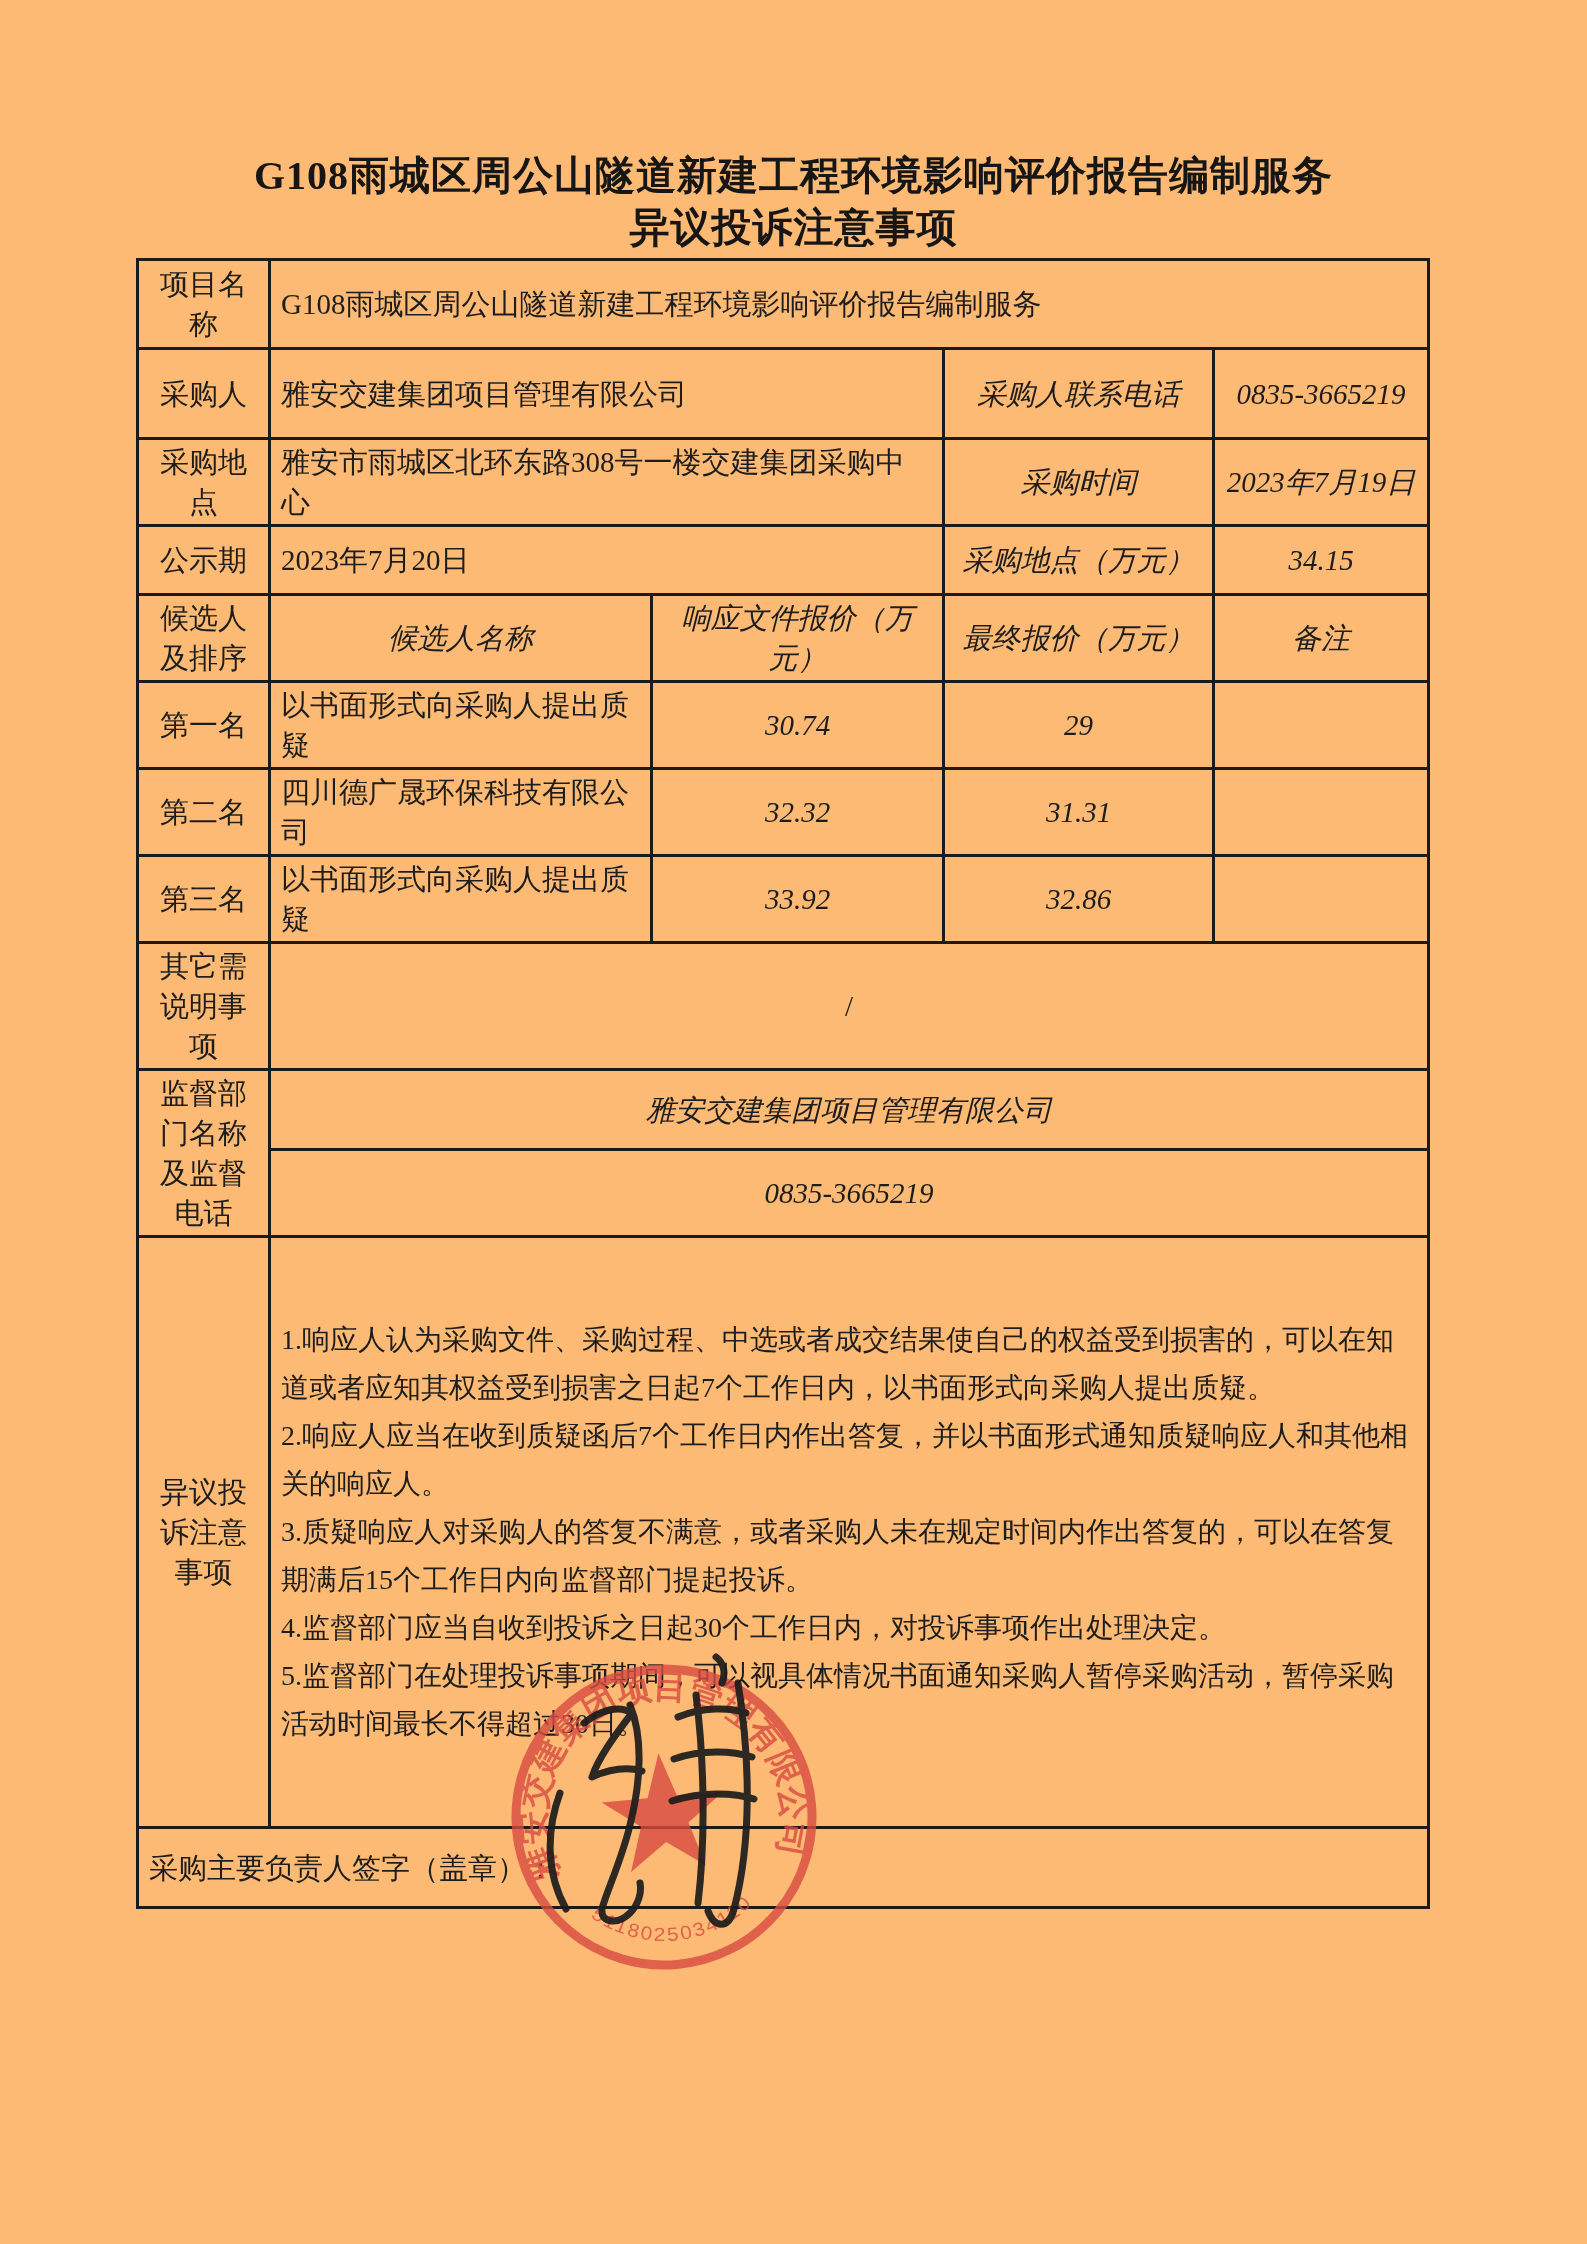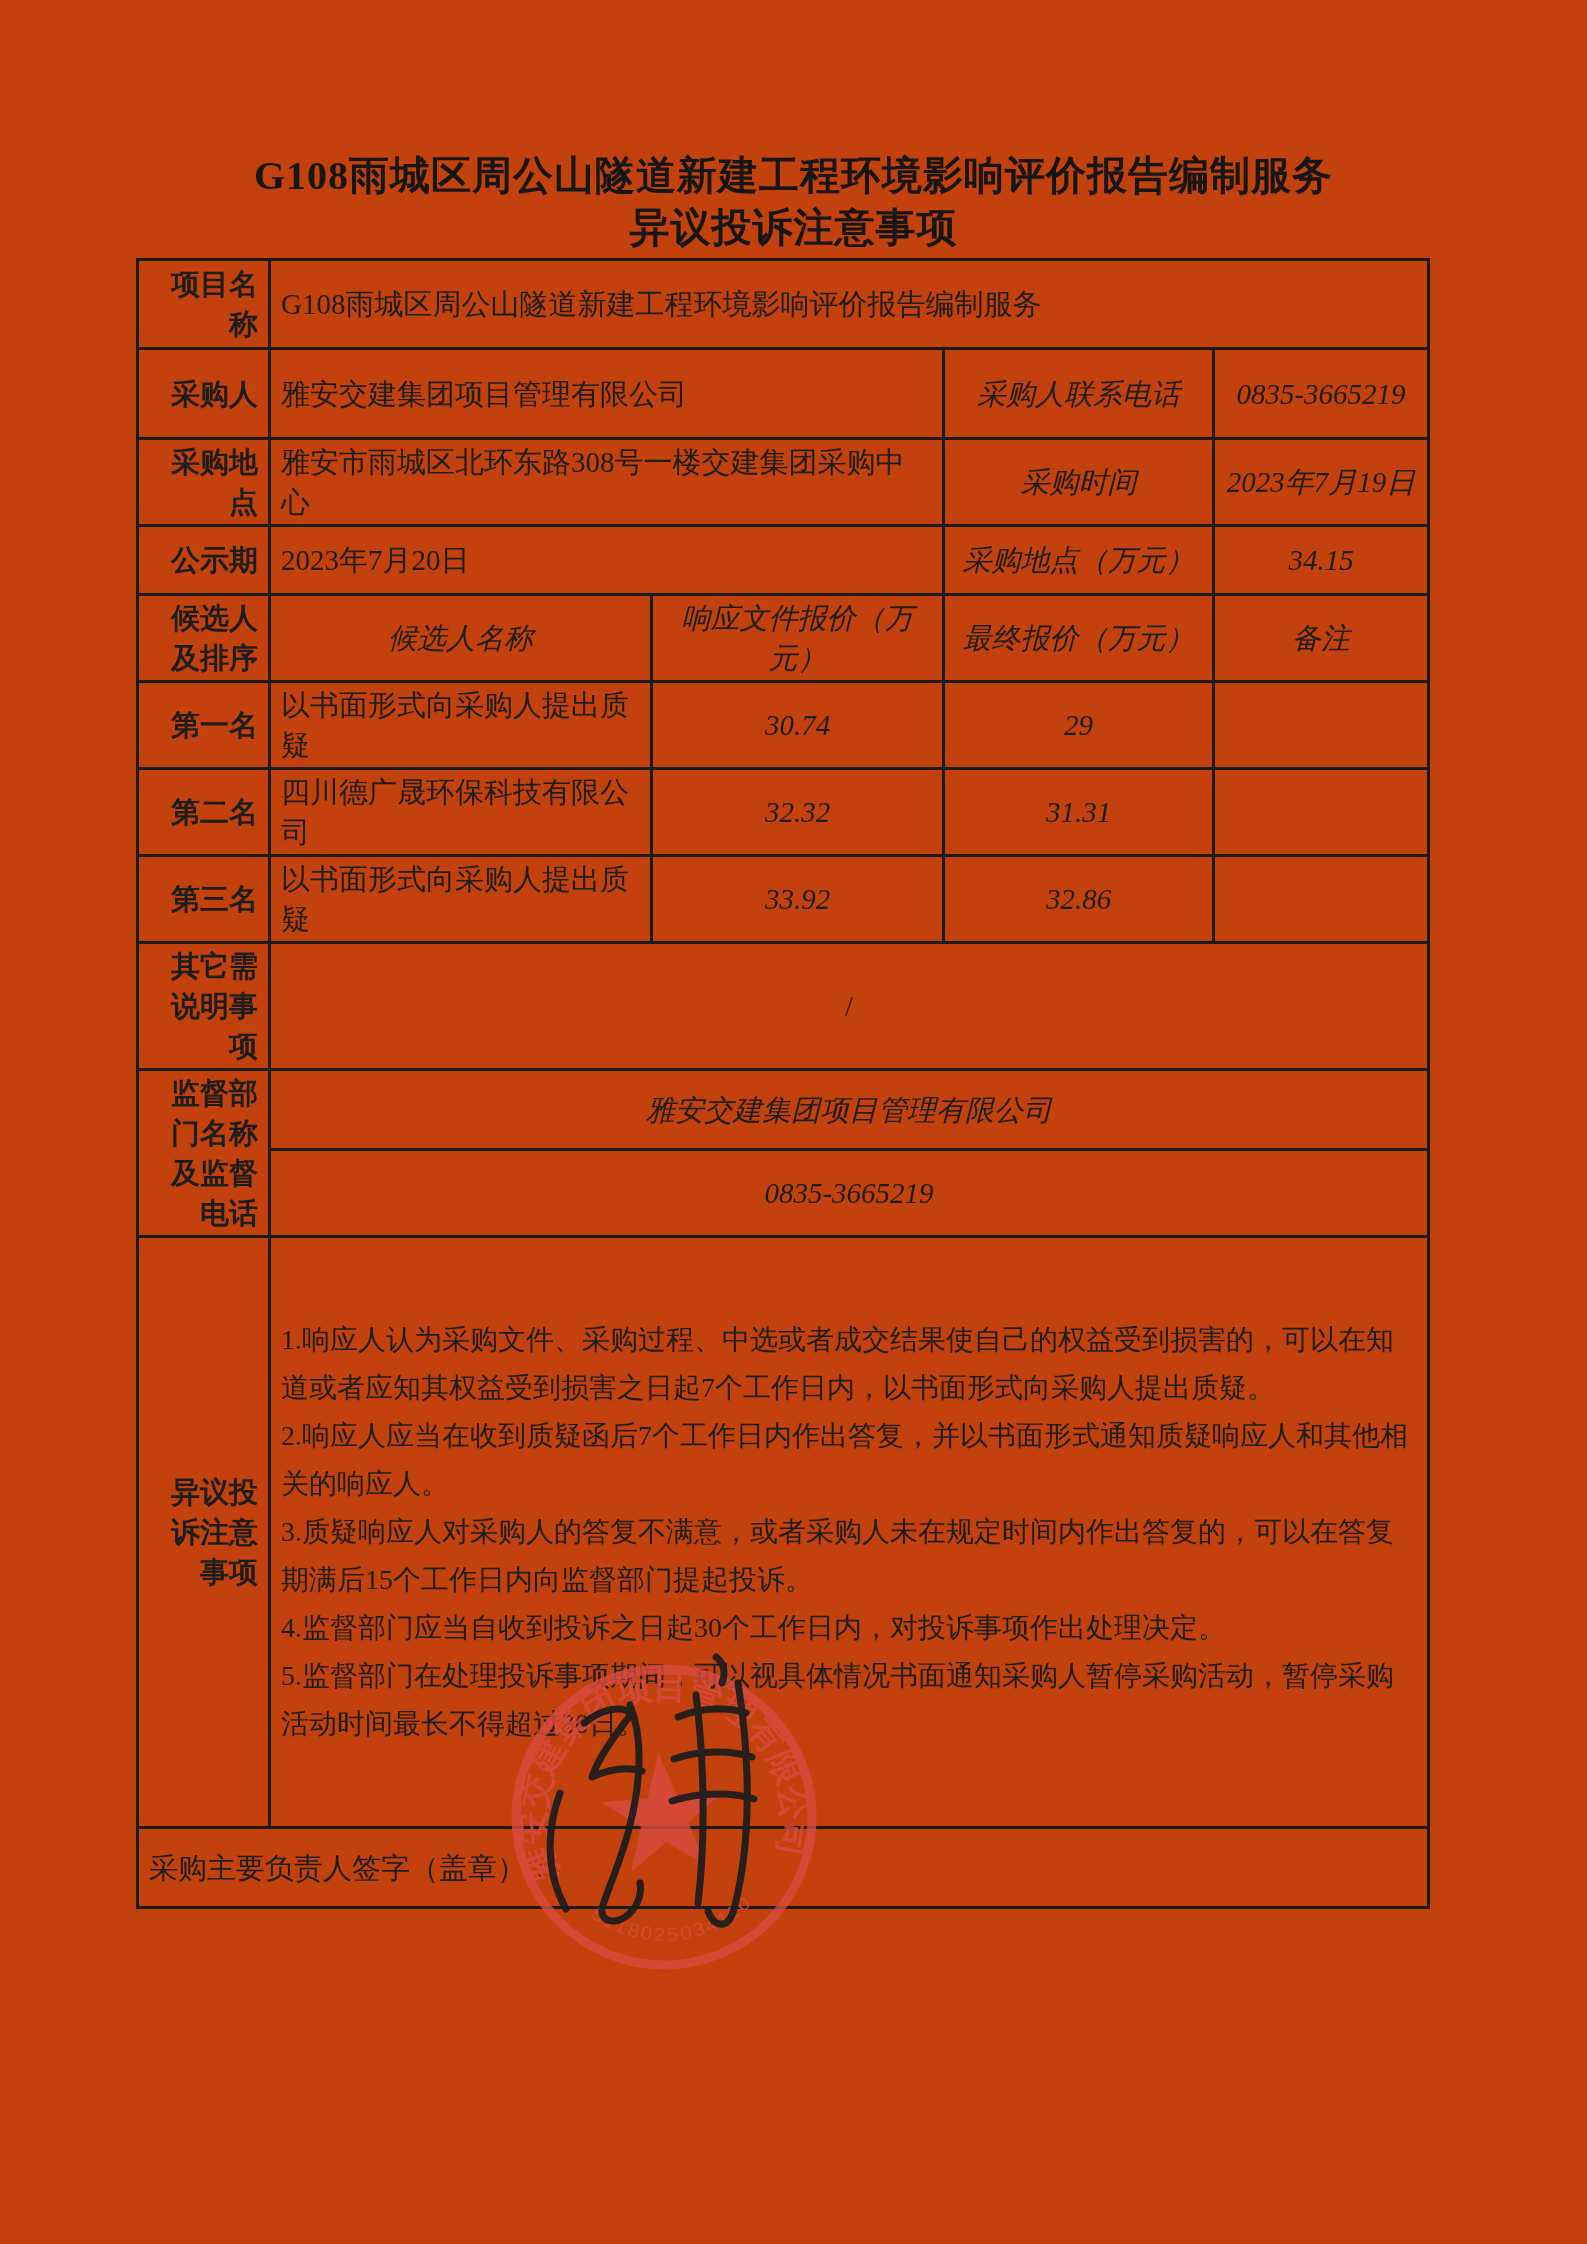--- a/index.html
+++ b/index.html
@@ -1,30 +1,30 @@
 <!DOCTYPE html>
 <html><head>
 <meta charset="utf-8">
 <style>
   html,body{margin:0;padding:0;background:#ffffff;}
   .doc{
-    position:relative;width:1587px;height:2244px;background:#c2410c;
+    position:relative;width:1587px;height:2244px;background:#fdba74;
     font-family:"Liberation Serif","DejaVu Serif",serif;color:#1d1d1d;overflow:hidden;
   }
   .title{position:absolute;top:150px;left:0;width:1587px;text-align:center;
     font-weight:bold;font-size:40px;line-height:52px;letter-spacing:1px;color:#161616;}
   table.main{
     position:absolute;left:136px;top:258px;width:1291px;
     border-collapse:collapse;table-layout:fixed;
   }
   table.main td{
     border:3px solid #1b1b1b;font-size:29px;line-height:40px;
     padding:2px 10px;vertical-align:middle;color:#1d1d1d;word-break:break-all;
   }
-  td.lbl{padding:2px 5px;text-align:right;font-weight:bold;}
+  td.lbl{padding:2px 5px;text-align:center;}
   td.ctr{text-align:center;font-style:italic;}
   td.val{text-align:left;padding-left:12px;}
   td.obj{padding:46px 14px 10px 14px;vertical-align:middle;}
   .obj-line{font-size:28px;line-height:48px;text-align:left;}
   td.slash{text-align:center;font-size:38px;}
   td.sig{padding-left:8px;font-size:29px;}
   .seal-svg{position:absolute;left:434px;top:1587px;width:460px;height:460px;}
   .seal-ink{opacity:0.8;}
   .sig-ink{opacity:0.92;}
 </style>

